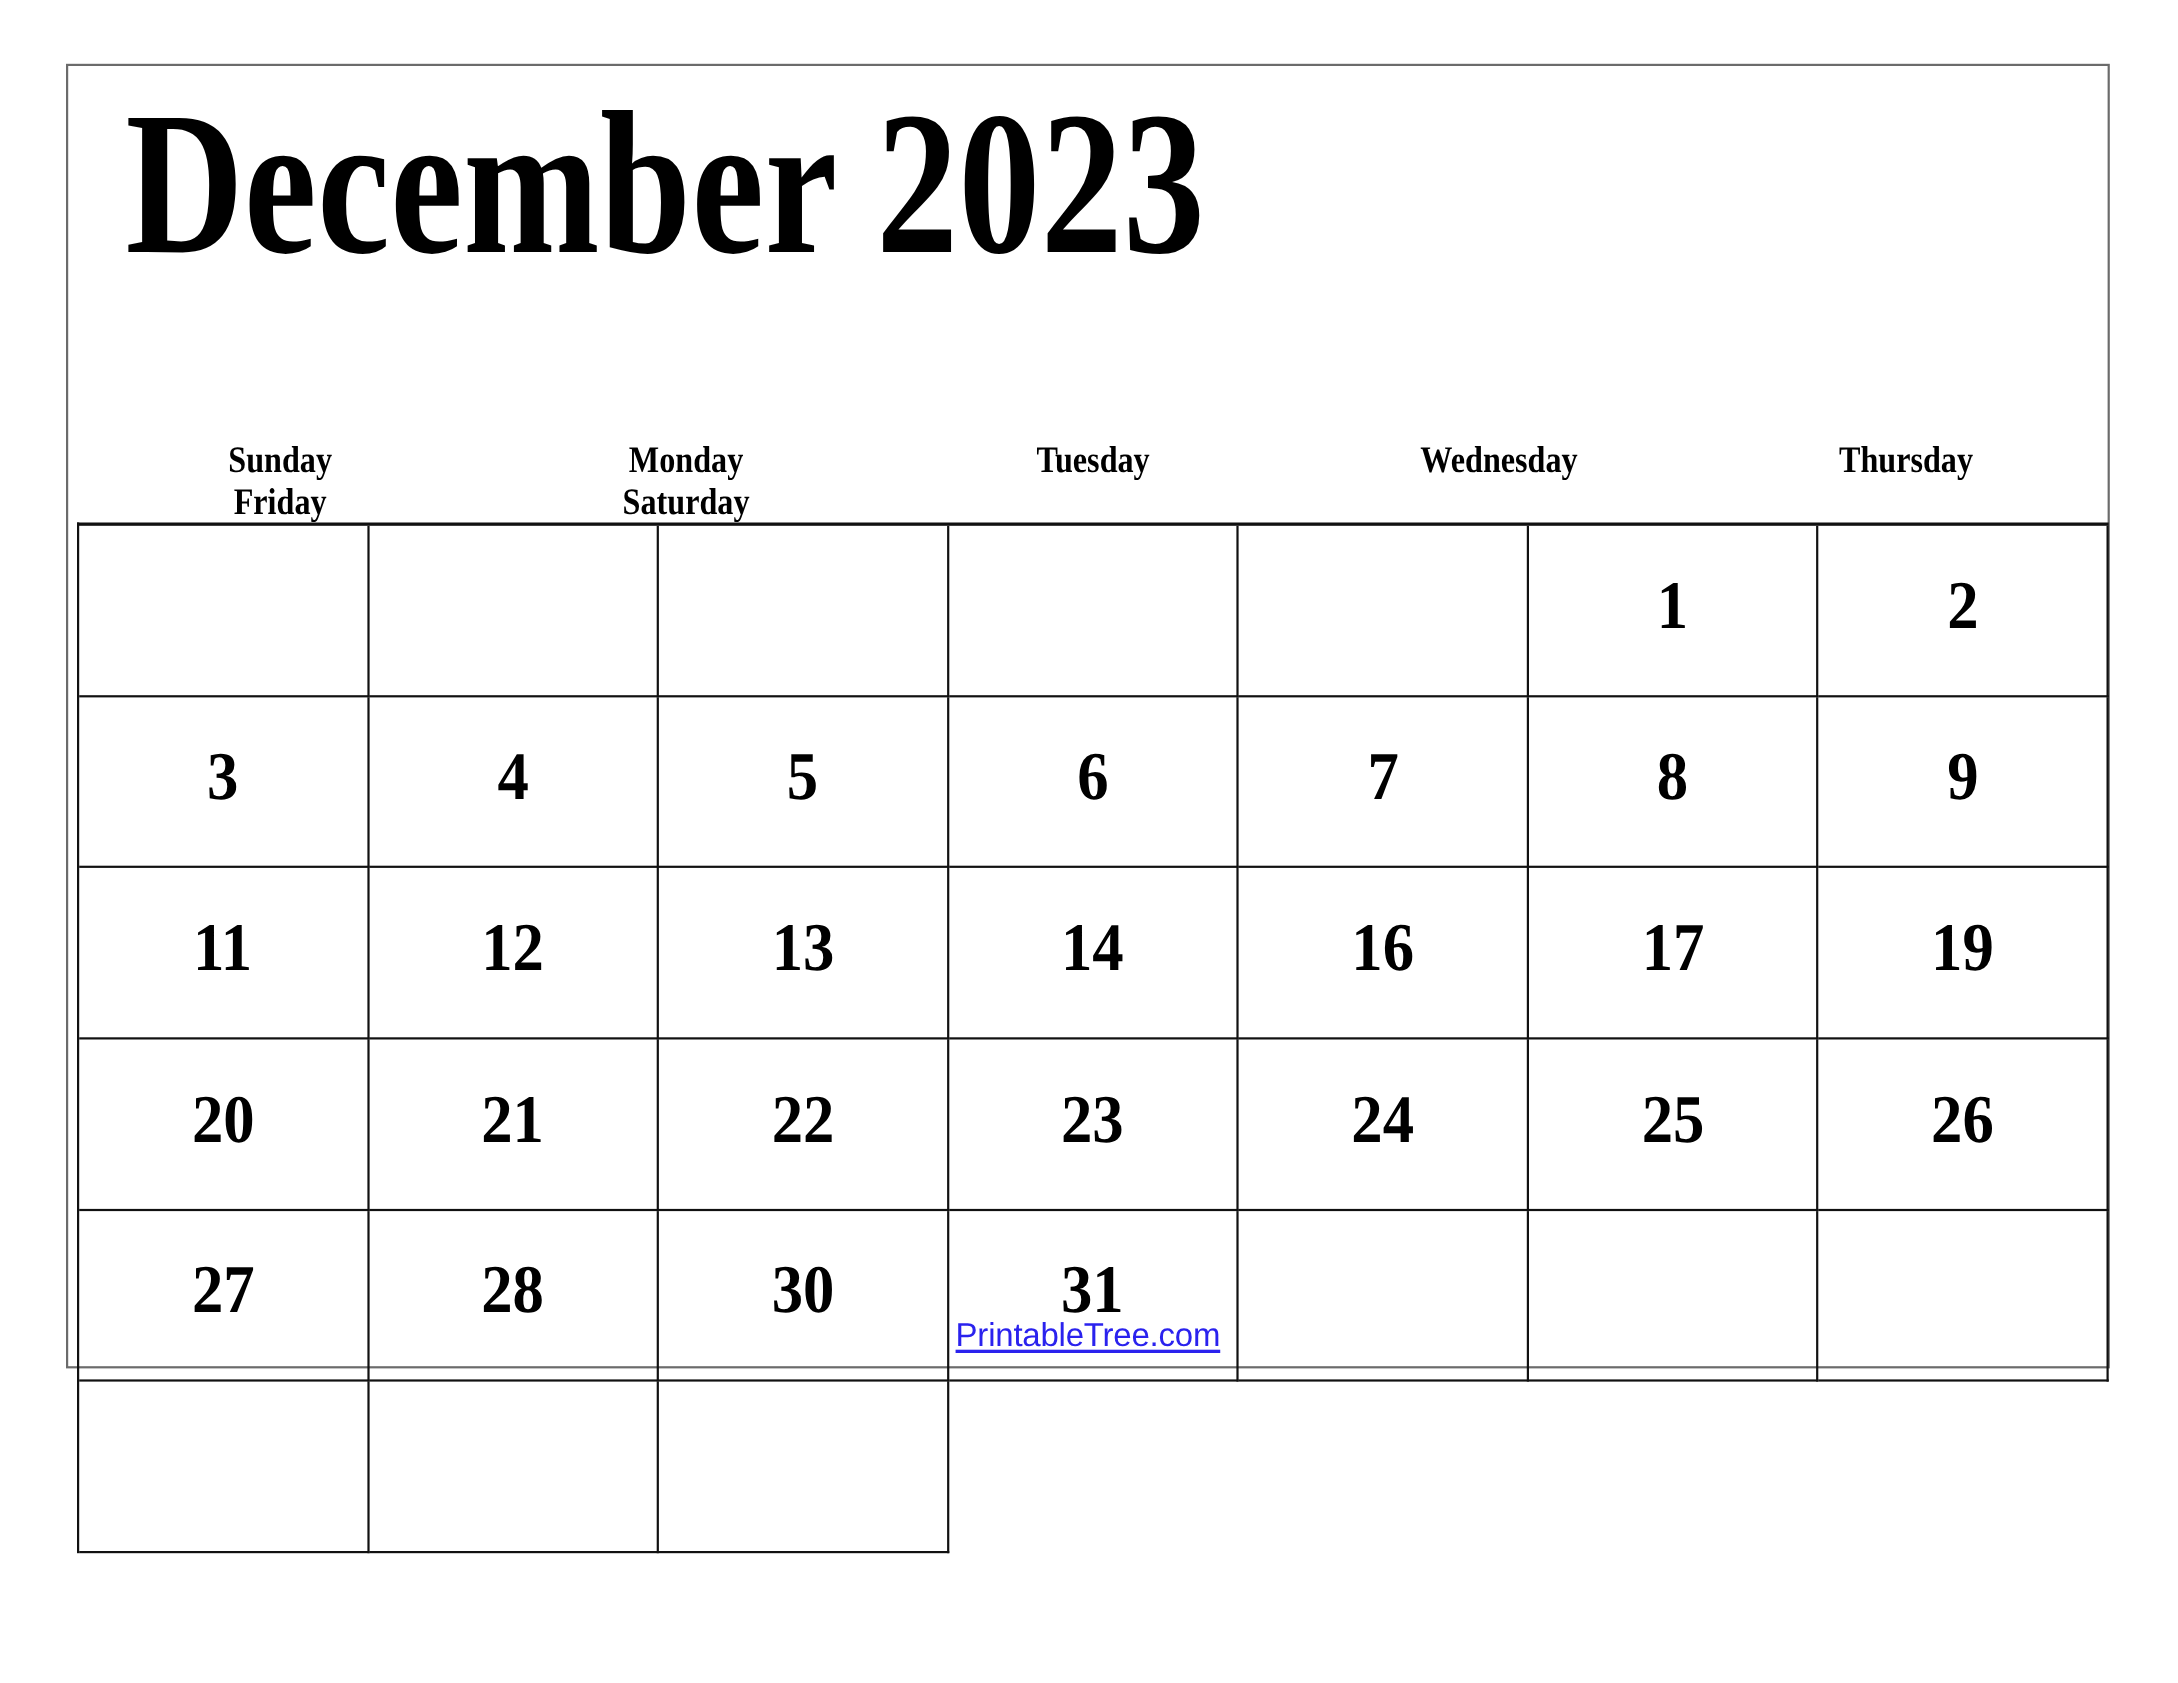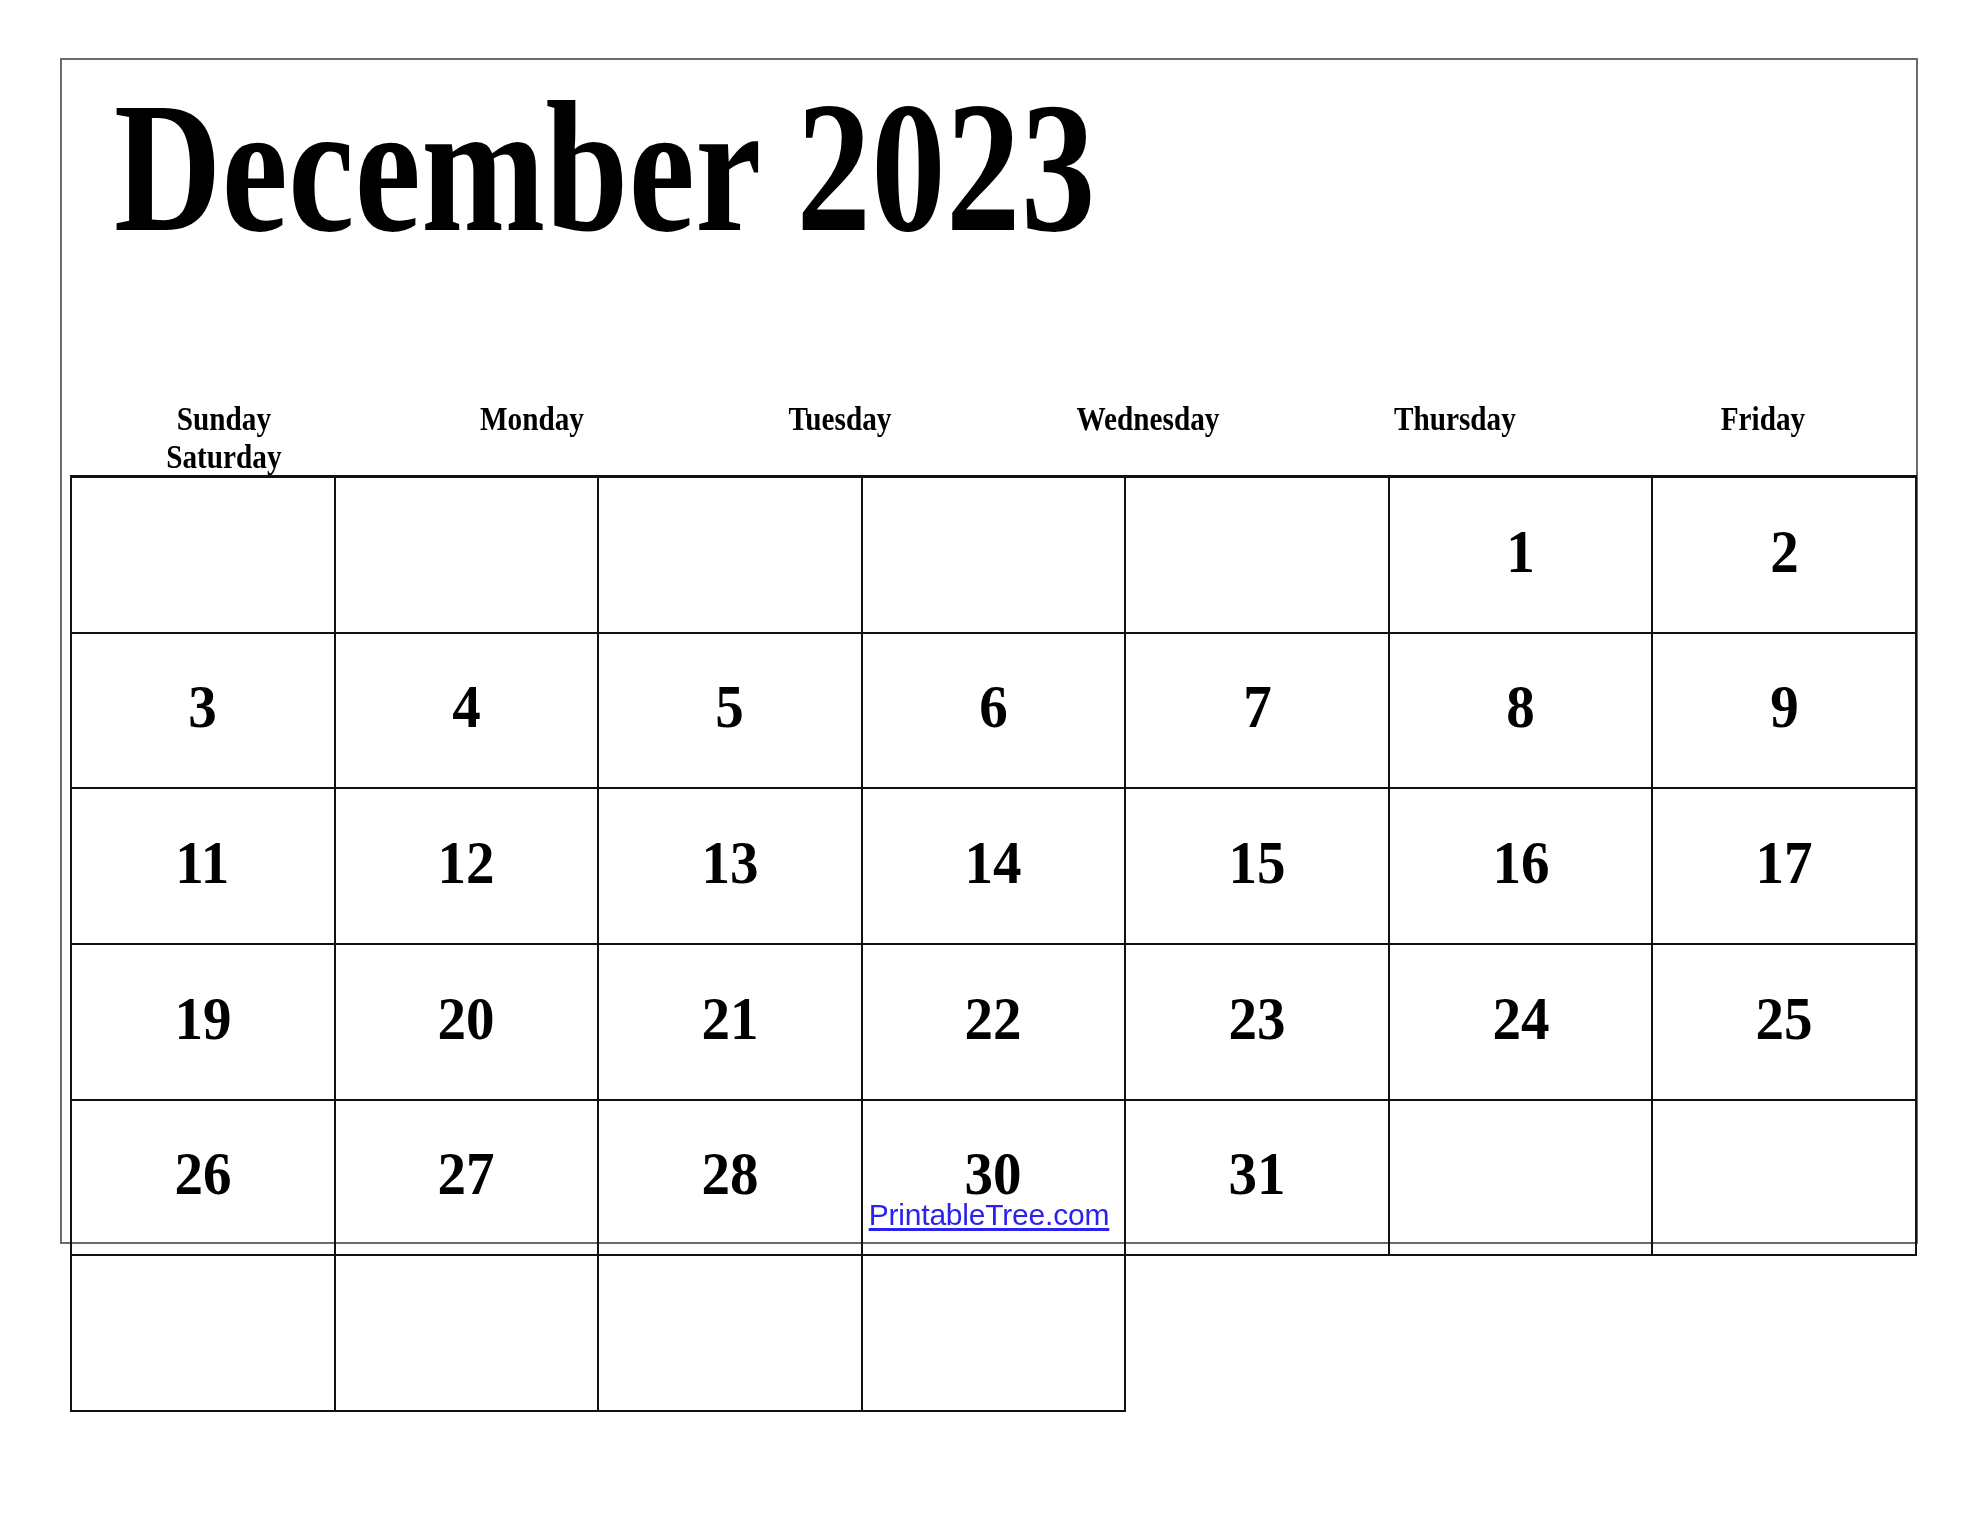--- a/index.html
+++ b/index.html
@@ -50,21 +50,21 @@
     -webkit-font-smoothing: antialiased;
   }
 
   
   #weekday-row {
     position: absolute;
     left: 8px;
     top: 340px;
     width: 1847px;
     display: grid;
-    grid-template-columns: repeat(6, 1fr);
+    grid-template-columns: repeat(5, 1fr);
   }
   .weekday-cell {
     text-align: center;
     font-family: "Liberation Serif", "DejaVu Serif", serif;
     font-weight: 700;
     font-size: 34px;
     color: #000000;
     transform: scaleX(0.86);
     letter-spacing: 0px;
     white-space: nowrap;
@@ -186,23 +186,20 @@
     <div class="day-cell">
         <span class="day-number">12</span>
       </div>
     <div class="day-cell">
         <span class="day-number">13</span>
       </div>
     <div class="day-cell">
         <span class="day-number">14</span>
       </div>
     <div class="day-cell">
-        <span class="day-number">15</span>
-      </div>
-    <div class="day-cell">
         <span class="day-number">16</span>
       </div>
 
     <div class="day-cell">
         <span class="day-number">17</span>
       </div>
     <div class="day-cell">
         <span class="day-number">19</span>
       </div>
     <div class="day-cell">

